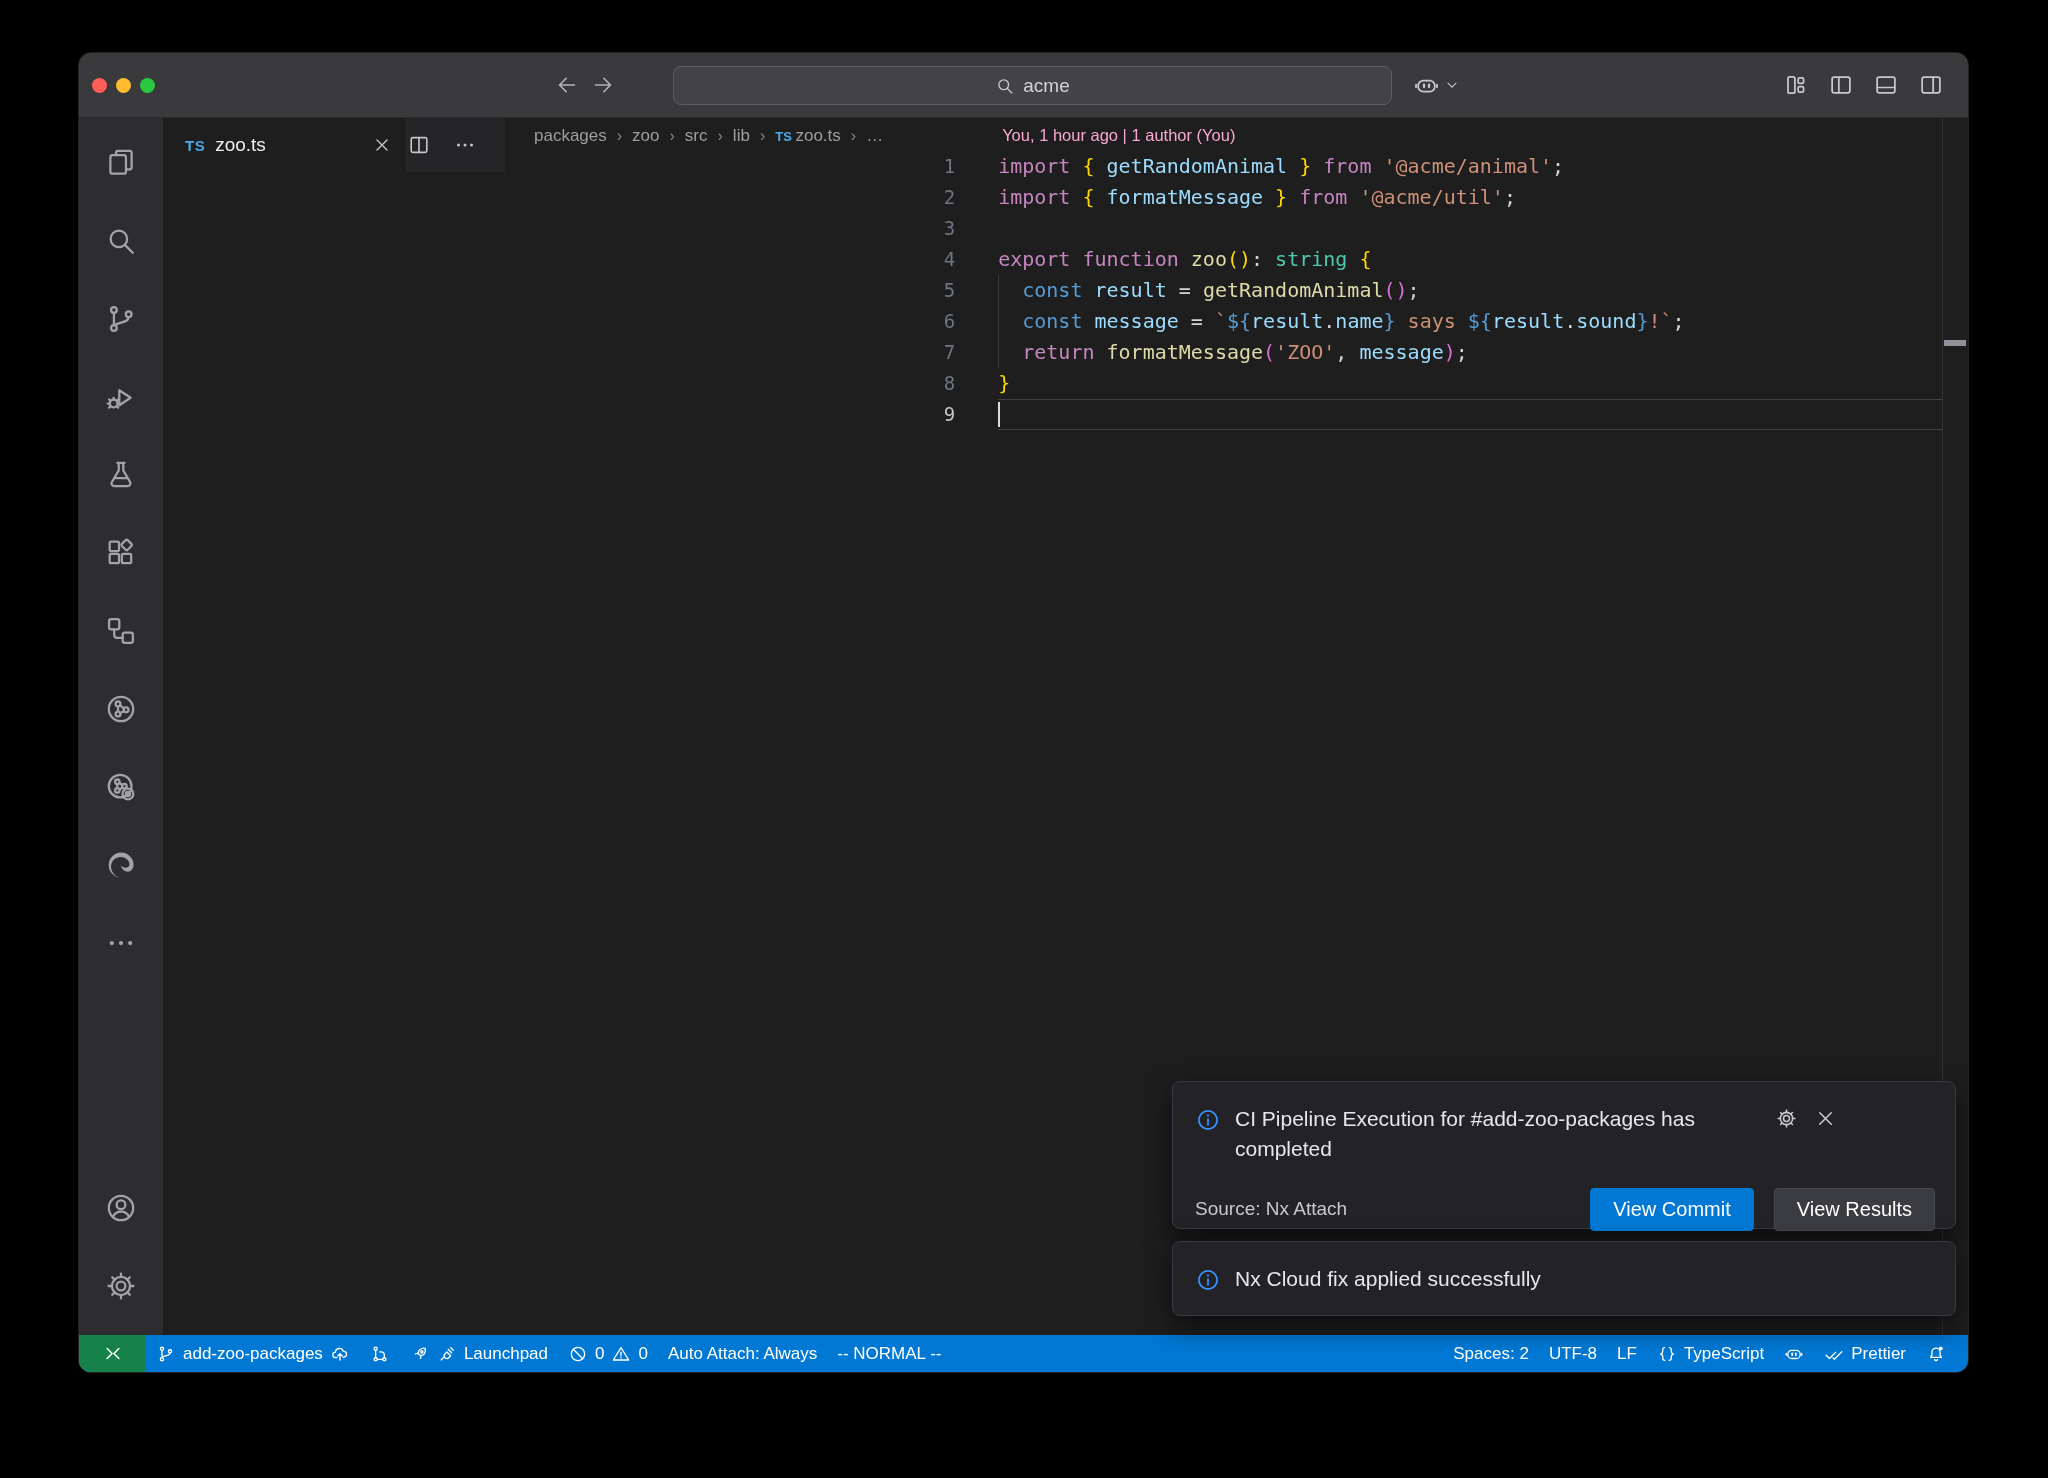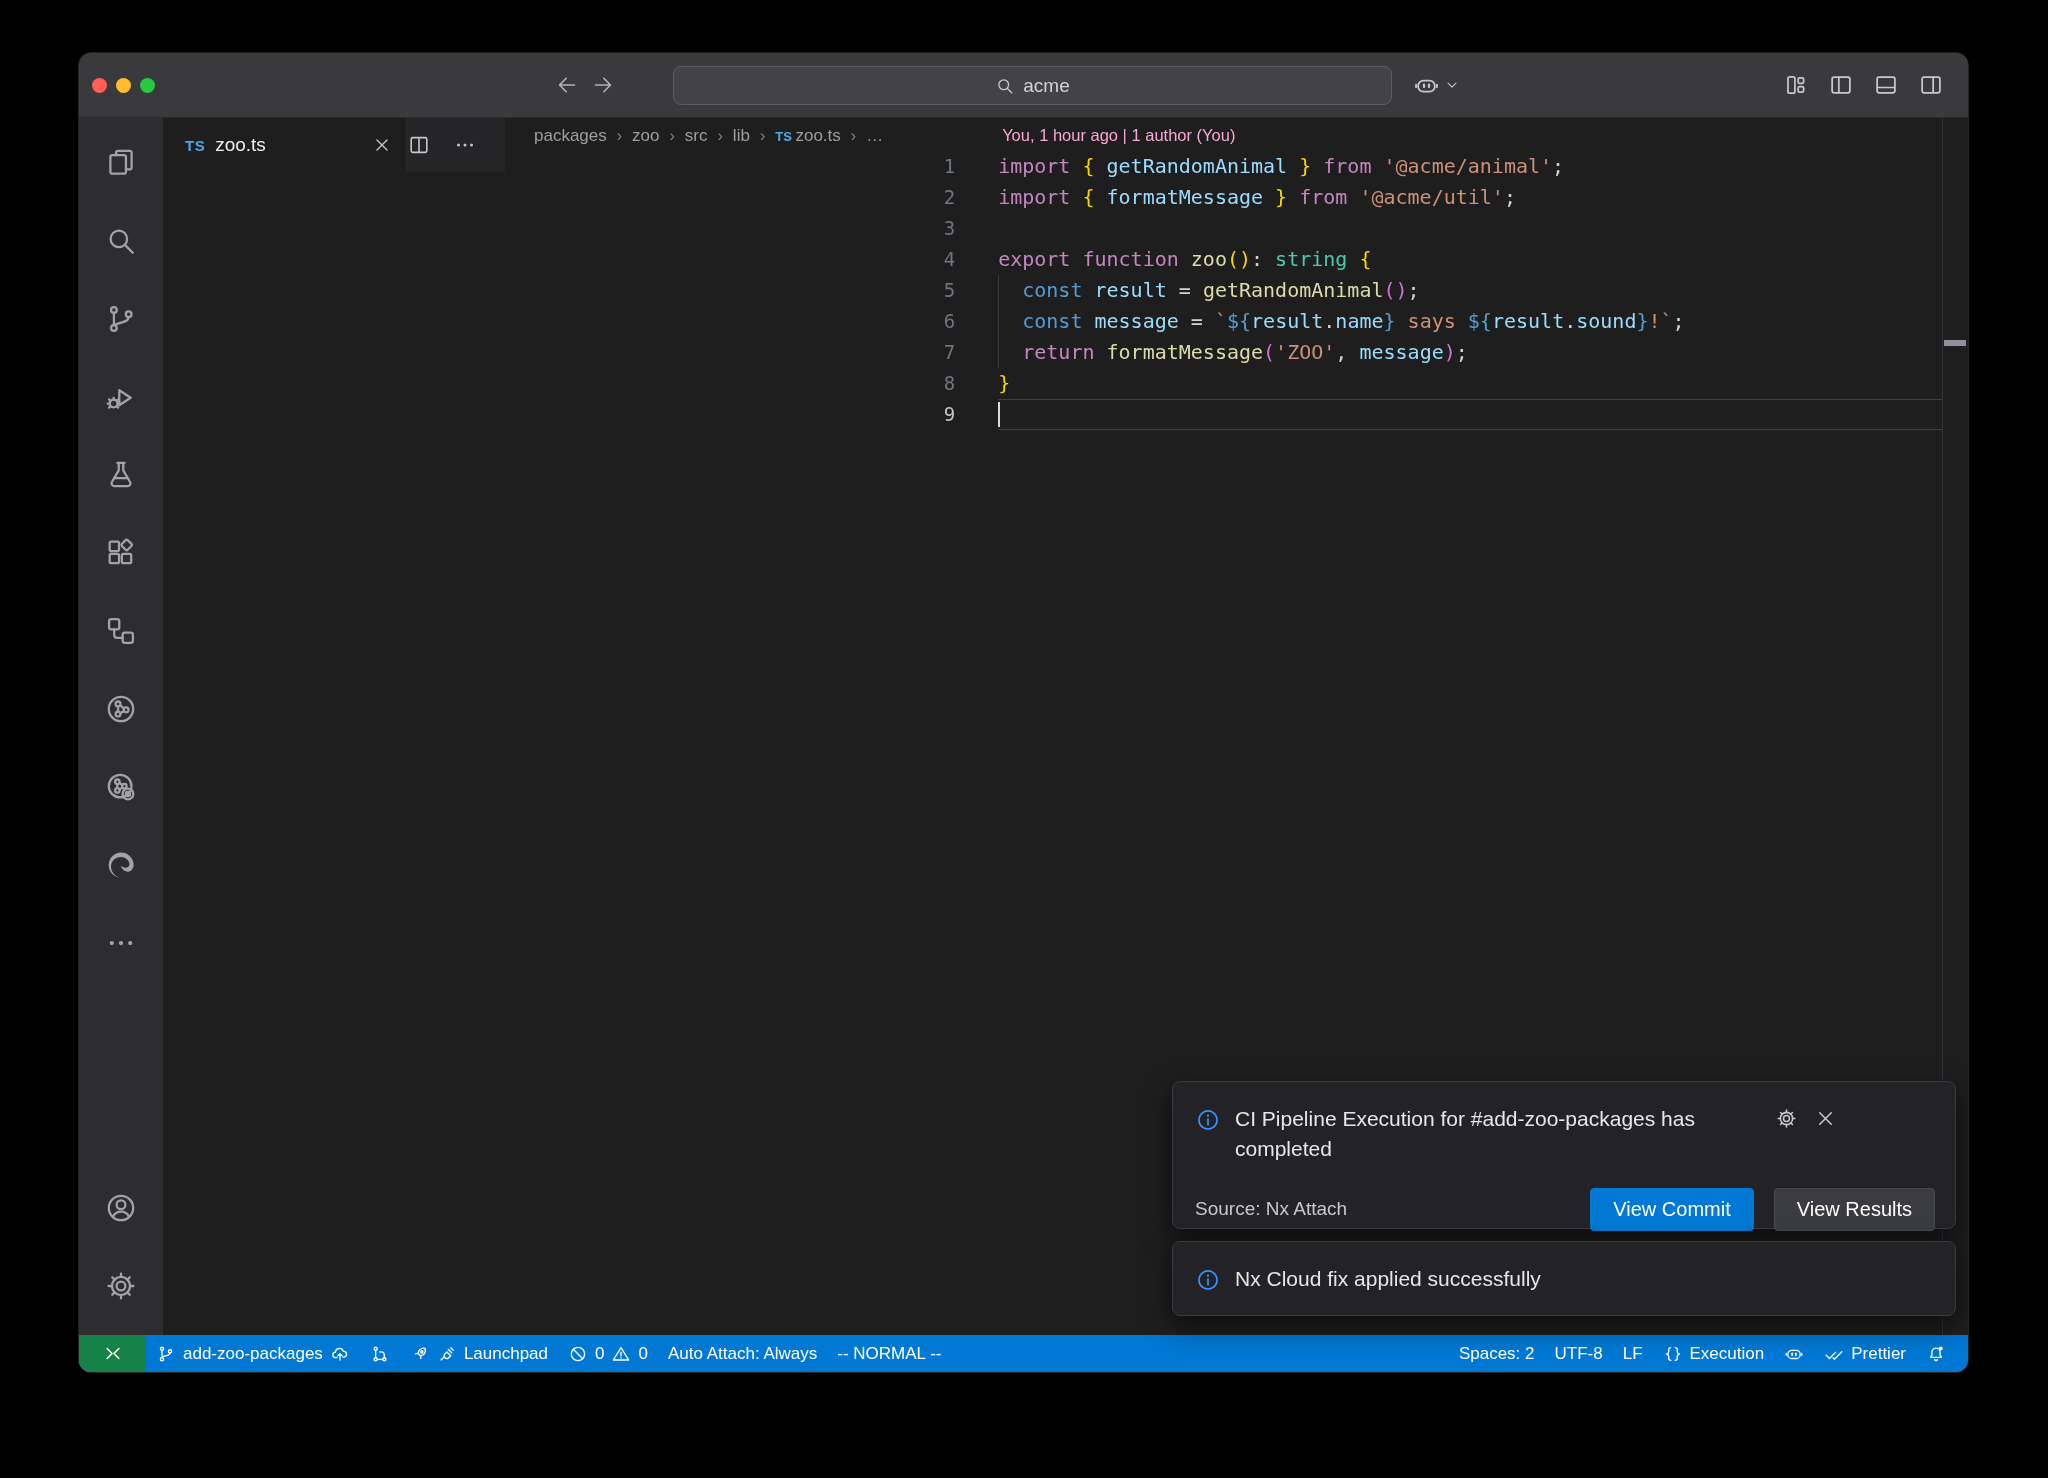--- a/index.html
+++ b/index.html
@@ -445,21 +445,21 @@
           </div>
           <div class="sb-item">
             <span>LF</span>
           </div>
           <div class="sb-item">
             <span class="ico">
               <svg viewBox="0 0 24 24" fill="none" stroke="currentColor" stroke-width="1.6" stroke-linecap="round" stroke-linejoin="round">
                 <path d="M9.3 4.3c-2 0-2.4 1-2.4 2.5v2.1c0 1.5-.8 2.5-2.5 3.1 1.7.6 2.5 1.6 2.5 3.1v2.1c0 1.5.4 2.5 2.4 2.5M14.7 4.3c2 0 2.4 1 2.4 2.5v2.1c0 1.5.8 2.5 2.5 3.1-1.7.6-2.5 1.6-2.5 3.1v2.1c0 1.5-.4 2.5-2.4 2.5"></path>
               </svg>
             </span>
-            <span>Execution</span>
+            <span>TypeScript</span>
           </div>
           <div class="sb-item">
             <span class="ico">
               <svg viewBox="0 0 24 24" fill="none" stroke="currentColor" stroke-width="1.6" stroke-linecap="round" stroke-linejoin="round">
                 <rect x="4.6" y="7.6" width="14.8" height="9.8" rx="4.6"></rect>
                 <path d="M2.7 11.3v2.2M21.3 11.3v2.2"></path>
                 <rect x="8.8" y="10.2" width="2" height="4.2" rx="1" fill="currentColor" stroke="none"></rect>
                 <rect x="13.2" y="10.2" width="2" height="4.2" rx="1" fill="currentColor" stroke="none"></rect>
               </svg>
             </span>

